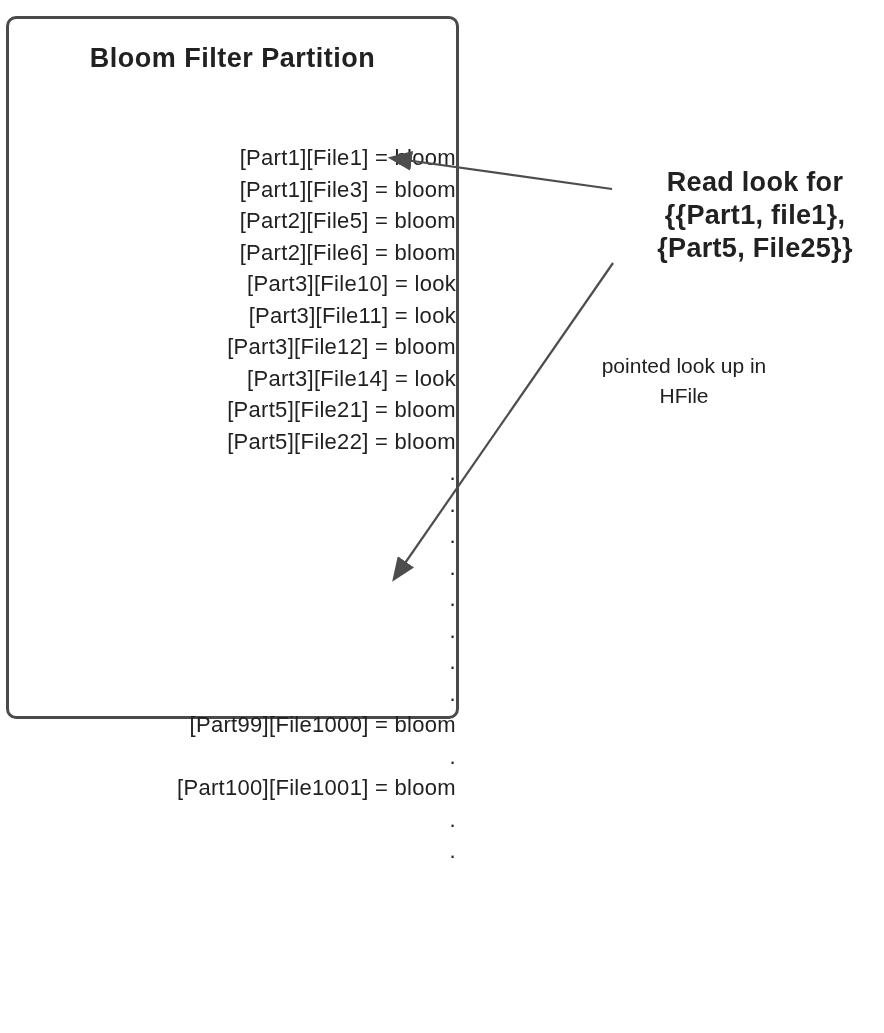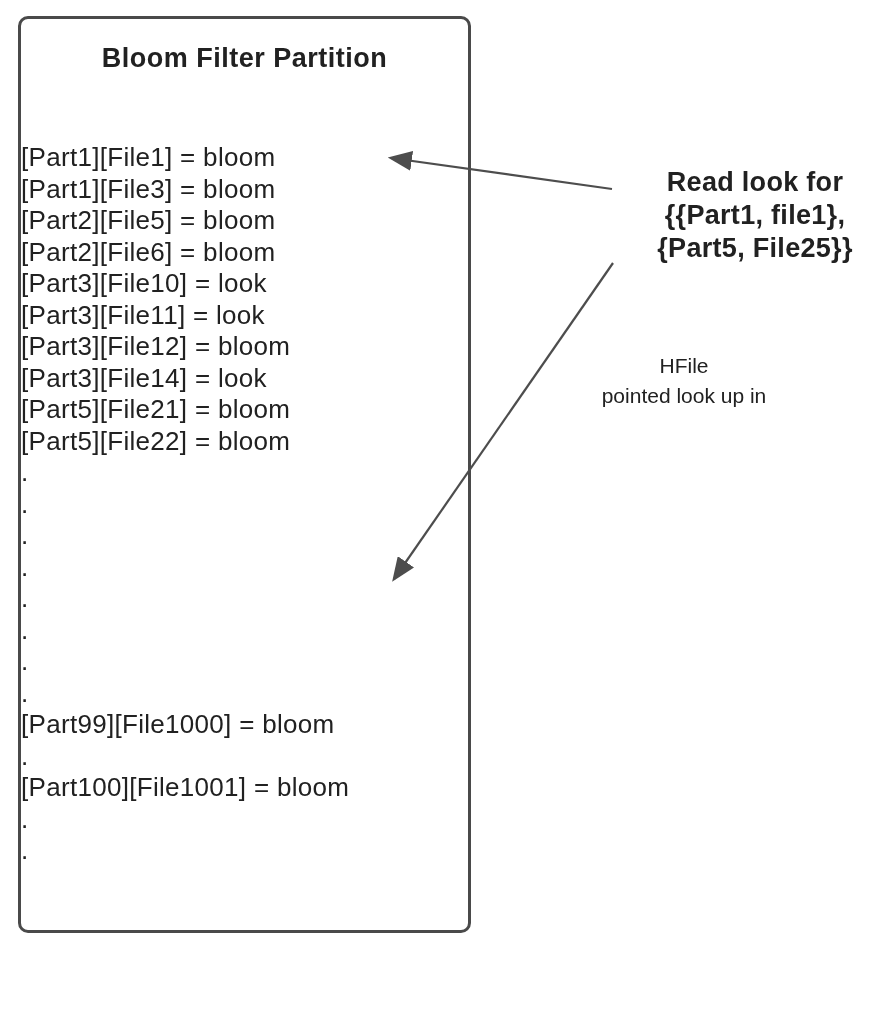--- a/index.html
+++ b/index.html
@@ -10,41 +10,41 @@
   }
   .canvas {
     position: relative;
     width: 884px; height: 1033px;
     background: var(--background, #ffffff);
     overflow: hidden;
     color: var(--text, #212121);
   }
   .partition-box {
     position: absolute;
-    left: 18px; top: 16px;
-    width: 453px; height: 917px;
+    left: 6px; top: 16px;
+    width: 453px; height: 703px;
     box-sizing: border-box;
     border: 3px solid var(--box-border, #4a4a4a);
     border-radius: 10px;
     background: var(--background, #ffffff);
   }
   .box-title {
     position: absolute;
     top: 24px; left: 0; right: 0;
     text-align: center;
     font-size: 27px;
     font-weight: bold;
     letter-spacing: 0.5px;
     color: var(--text, #212121);
   }
   .entry-list {
     position: absolute;
     top: 123px; left: 0; right: 0;
-    text-align: left;
-    font-size: 26px;
+    text-align: right;
+    font-size: 22px;
     line-height: 31.5px;
     letter-spacing: 0.3px;
     color: var(--text, #212121);
   }
   .entry { height: 31.5px; white-space: pre; }
   .read-bloom {
     position: absolute;
     left: 626px; top: 166px;
     width: 258px;
     text-align: center;
@@ -109,22 +109,22 @@
     </div>
   </div>
 
   <div class="read-bloom">
     <div>Read look for</div>
     <div>{{Part1, file1},</div>
     <div>{Part5, File25}}</div>
   </div>
 
   <div class="pointed-lookup">
+    <div>pointed look up in</div>
     <div>HFile</div>
-    <div>pointed look up in</div>
   </div>
 
   <svg class="arrow-layer" width="884" height="1033" viewBox="0 0 884 1033" xmlns="http://www.w3.org/2000/svg">
     <defs>
       <marker id="ah" markerWidth="11" markerHeight="9" refX="9.5" refY="4.5" orient="auto">
         <path class="arrowhead-fill" d="M0,0 L11,4.5 L0,9 Z"></path>
       </marker>
     </defs>
     <line class="arrow-line" x1="612" y1="189" x2="391" y2="158" marker-end="url(#ah)"></line>
     <line class="arrow-line" x1="613" y1="263" x2="394" y2="579" marker-end="url(#ah)"></line>

